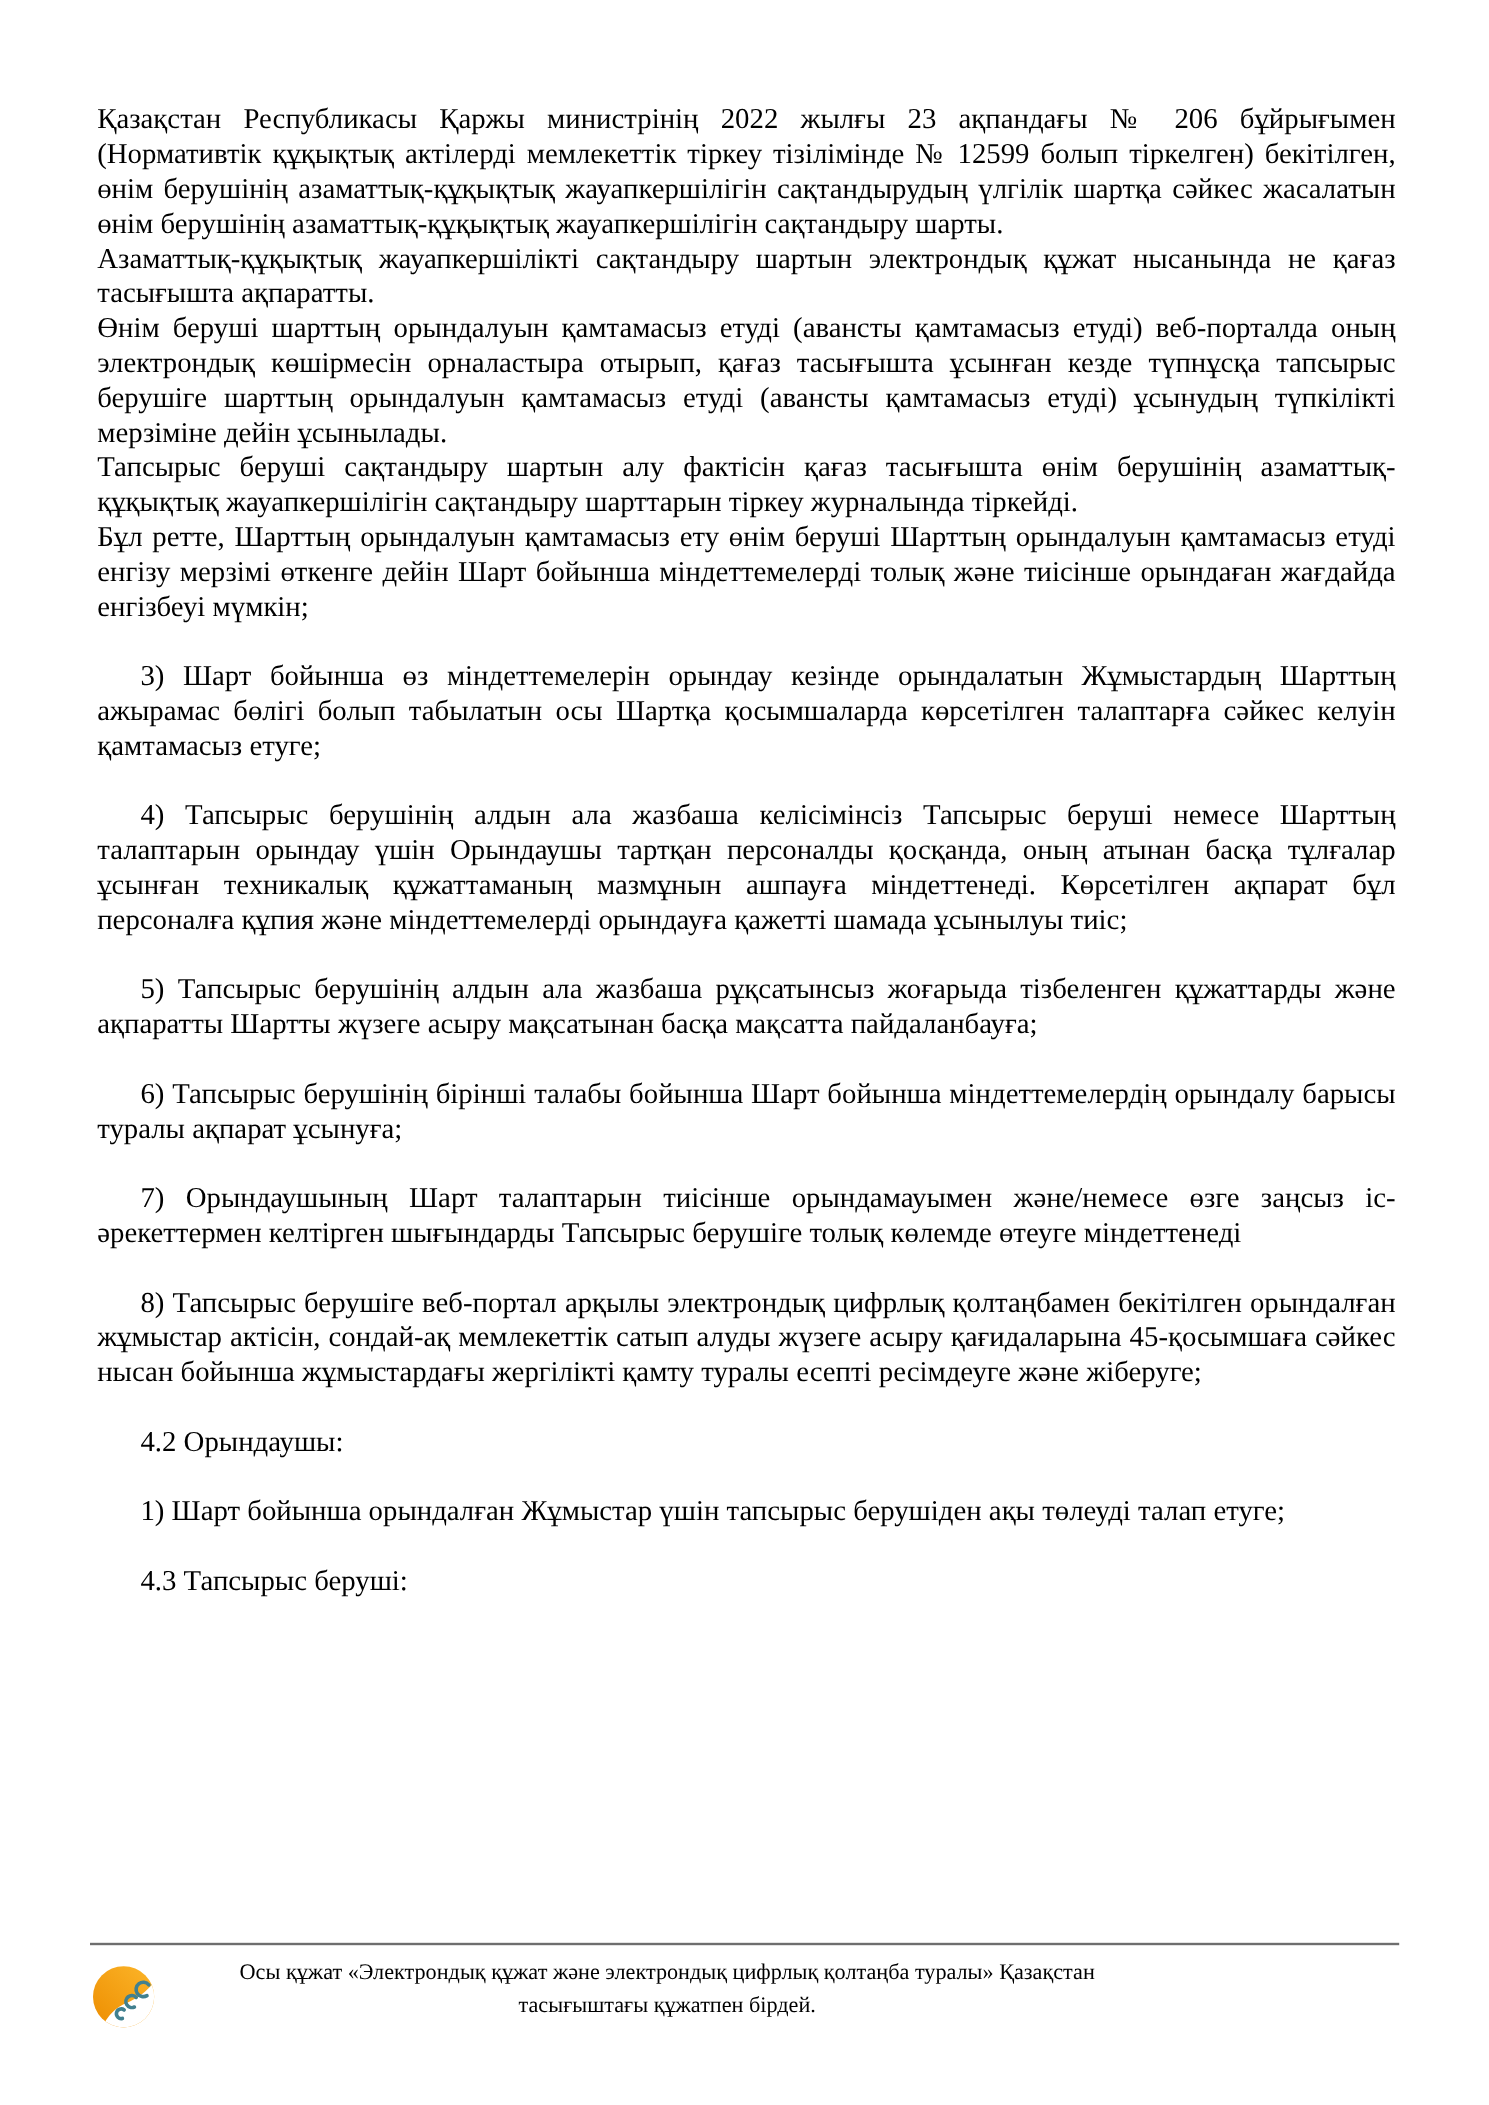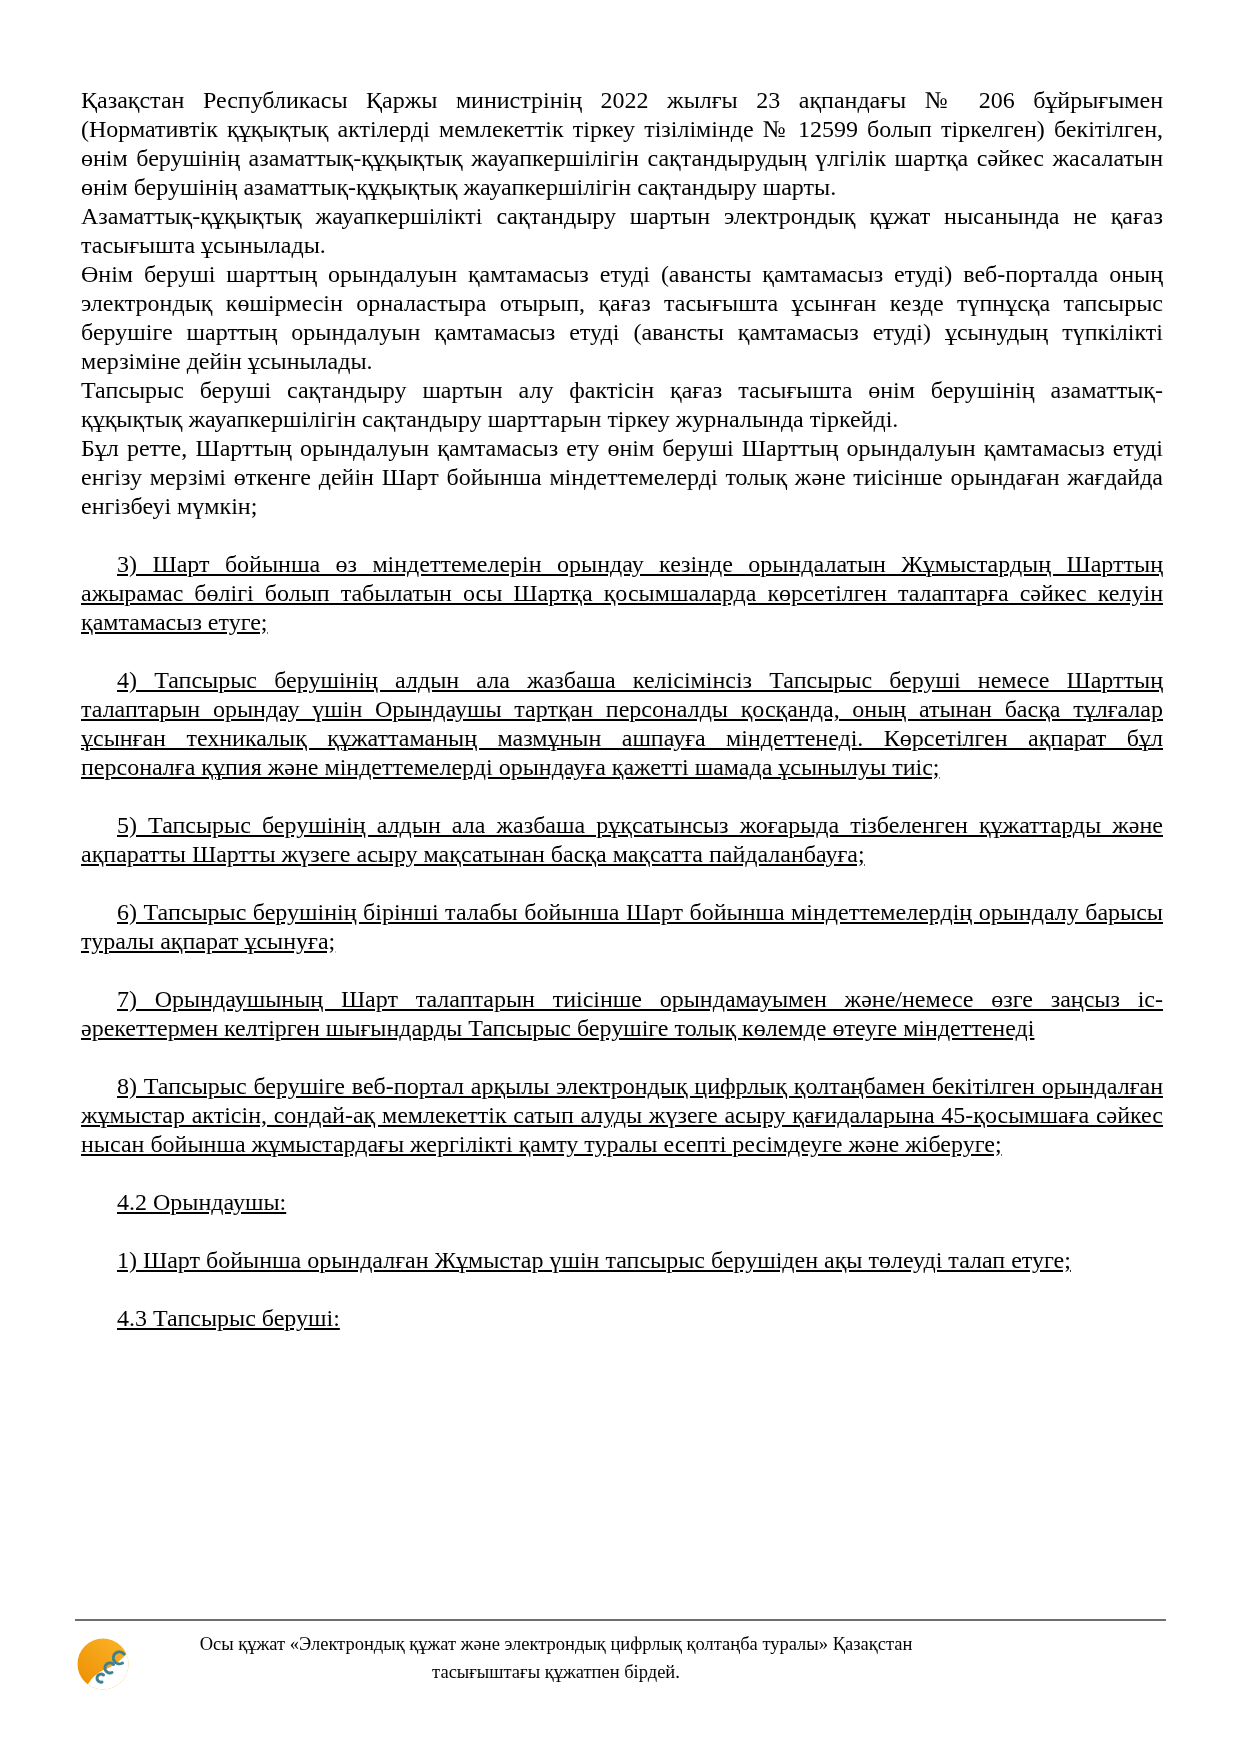--- a/index.html
+++ b/index.html
@@ -29,21 +29,20 @@
   }
   .doc-body p {
     margin: 0;
     padding: 0;
   }
   .doc-body p.indent {
     text-indent: 36px;
   }
   .doc-body p.spaced {
     margin-top: 29px;
-    text-decoration: underline;
   }
   .footer-rule {
     position: absolute;
     left: 75px;
     top: 1619px;
     width: 1091px;
     height: 2px;
   }
   .footer-logo {
     position: absolute;
@@ -66,21 +65,21 @@
   }
 </style>
 </head>
 <body>
 
 <div class="page">
 
   <div class="doc-body">
 
   <p>Қазақстан Республикасы Қаржы министрінің 2022 жылғы 23 ақпандағы № 206 бұйрығымен (Нормативтік құқықтық актілерді мемлекеттік тіркеу тізілімінде № 12599 болып тіркелген) бекітілген, өнім берушінің азаматтық-құқықтық жауапкершілігін сақтандырудың үлгілік шартқа сәйкес жасалатын өнім берушінің азаматтық-құқықтық жауапкершілігін сақтандыру шарты.</p>
-      <p>Азаматтық-құқықтық жауапкершілікті сақтандыру шартын электрондық құжат нысанында не қағаз тасығышта ұсынылады.</p>
+      <p>Азаматтық-құқықтық жауапкершілікті сақтандыру шартын электрондық құжат нысанында не қағаз тасығышта ақпаратты.</p>
       <p>Өнім беруші шарттың орындалуын қамтамасыз етуді (авансты қамтамасыз етуді) веб-порталда оның электрондық көшірмесін орналастыра отырып, қағаз тасығышта ұсынған кезде түпнұсқа тапсырыс берушіге шарттың орындалуын қамтамасыз етуді (авансты қамтамасыз етуді) ұсынудың түпкілікті мерзіміне дейін ұсынылады.</p>
       <p>Тапсырыс беруші сақтандыру шартын алу фактісін қағаз тасығышта өнім берушінің азаматтық-құқықтық жауапкершілігін сақтандыру шарттарын тіркеу журналында тіркейді.</p>
       <p>Бұл ретте, Шарттың орындалуын қамтамасыз ету өнім беруші Шарттың орындалуын қамтамасыз етуді енгізу мерзімі өткенге дейін Шарт бойынша міндеттемелерді толық және тиісінше орындаған жағдайда енгізбеуі мүмкін;</p>
       <p class="indent spaced">3) Шарт бойынша өз міндеттемелерін орындау кезінде орындалатын Жұмыстардың Шарттың ажырамас бөлігі болып табылатын осы Шартқа қосымшаларда көрсетілген талаптарға сәйкес келуін қамтамасыз етуге;</p>
       <p class="indent spaced">4) Тапсырыс берушінің алдын ала жазбаша келісімінсіз Тапсырыс беруші немесе Шарттың талаптарын орындау үшін Орындаушы тартқан персоналды қосқанда, оның атынан басқа тұлғалар ұсынған техникалық құжаттаманың мазмұнын ашпауға міндеттенеді. Көрсетілген ақпарат бұл персоналға құпия және міндеттемелерді орындауға қажетті шамада ұсынылуы тиіс;</p>
       <p class="indent spaced">5) Тапсырыс берушінің алдын ала жазбаша рұқсатынсыз жоғарыда тізбеленген құжаттарды және ақпаратты Шартты жүзеге асыру мақсатынан басқа мақсатта пайдаланбауға;</p>
       <p class="indent spaced">6) Тапсырыс берушінің бірінші талабы бойынша Шарт бойынша міндеттемелердің орындалу барысы туралы ақпарат ұсынуға;</p>
       <p class="indent spaced">7) Орындаушының Шарт талаптарын тиісінше орындамауымен және/немесе өзге заңсыз іс-әрекеттермен келтірген шығындарды Тапсырыс берушіге толық көлемде өтеуге міндеттенеді</p>
       <p class="indent spaced">8) Тапсырыс берушіге веб-портал арқылы электрондық цифрлық қолтаңбамен бекітілген орындалған жұмыстар актісін, сондай-ақ мемлекеттік сатып алуды жүзеге асыру қағидаларына 45-қосымшаға сәйкес нысан бойынша жұмыстардағы жергілікті қамту туралы есепті ресімдеуге және жіберуге;</p>
       <p class="indent spaced">4.2 Орындаушы:</p>

